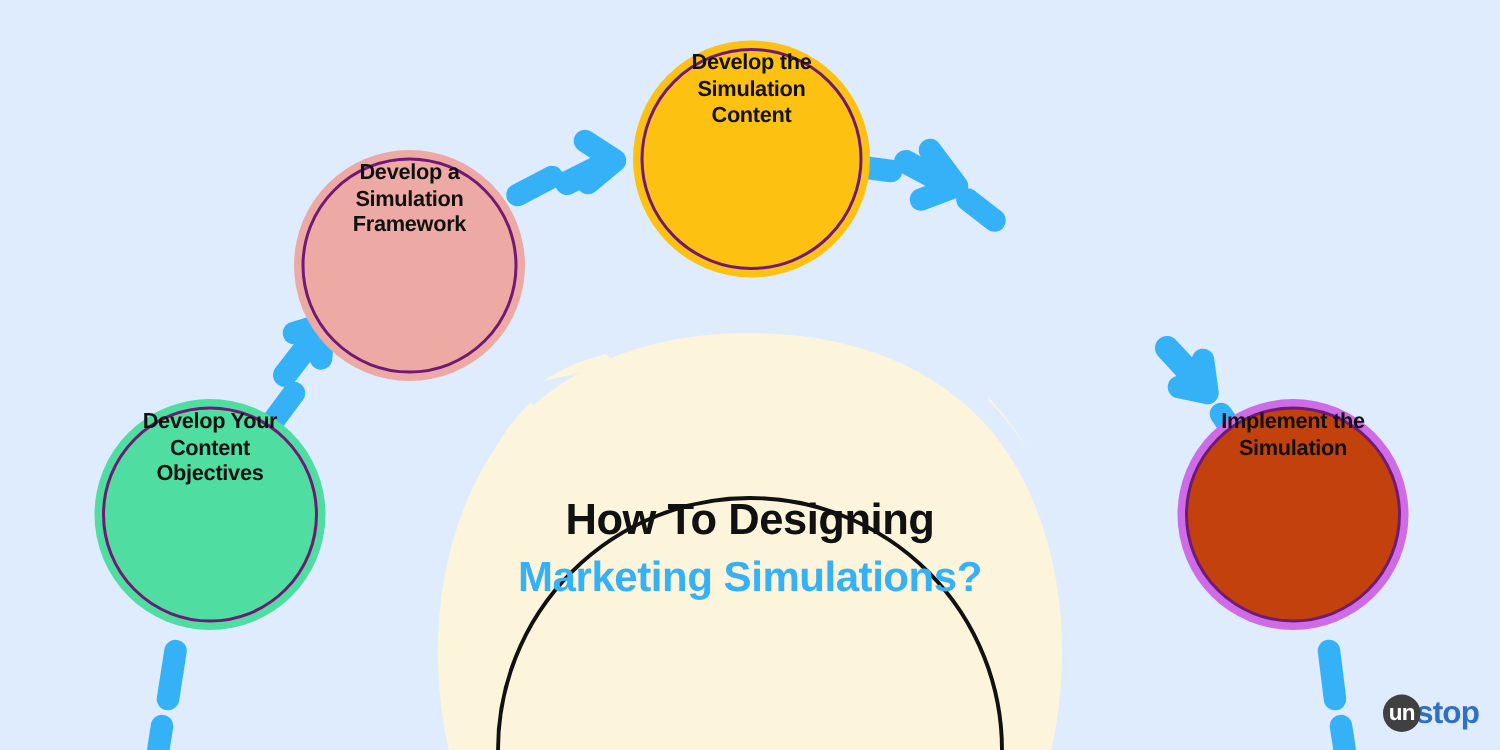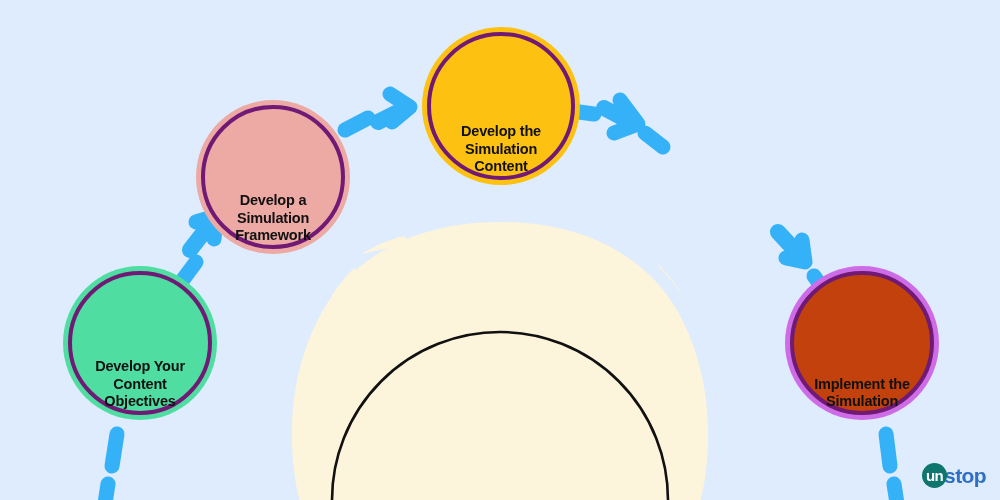--- a/index.html
+++ b/index.html
@@ -22,24 +22,24 @@
   #stage-svg {
     position: absolute;
     left: 0;
     top: 0;
     width: 1000px;
     height: 500px;
   }
   .node {
     position: absolute;
     border-radius: 50%;
-    border: 4px solid #701a75;
+    border: 2px solid #701a75;
     box-sizing: border-box;
     display: flex;
-    align-items: flex-end;
+    align-items: flex-start;
     justify-content: center;
     text-align: center;
   }
   .node-label {
     font-weight: bold;
     color: #111111;
     line-height: 1.22;
     letter-spacing: -0.2px;
     padding: 0 6px;
     user-select: none;
@@ -72,21 +72,21 @@
     right: 14px;
     bottom: 12px;
     display: flex;
     align-items: center;
     user-select: none;
   }
   .logo-mark {
     width: 25px;
     height: 25px;
     border-radius: 50%;
-    background: #0f766e;
+    background: #404040;
     color: #ffffff;
     font-size: 15px;
     font-weight: bold;
     display: flex;
     align-items: center;
     justify-content: center;
     letter-spacing: -0.5px;
     margin-right: -3px;
     position: relative;
     z-index: 2;
@@ -195,19 +195,23 @@
   </div>
 
 
   <div class="node" id="node-4" style="left: 790px; top: 271px; width: 144px; height: 144px; background: #c2410c; box-shadow: rgb(205, 108, 230) 0px 0px 0px 5px;">
     <div class="node-label" id="label-4" style="font-size: 14.5px;">
         <div>Implement the</div>
         <div>Simulation</div>
       </div>
   </div>
 
+  <div class="center-title-wrap">
+    <div class="title-line1">How To Designing</div>
+    <div class="title-line2">Marketing Simulations?</div>
+  </div>
 
   <div class="logo">
     <div class="logo-mark">un</div>
     <div class="logo-text">stop</div>
   </div>
 
 </div>
 
 </body></html>

